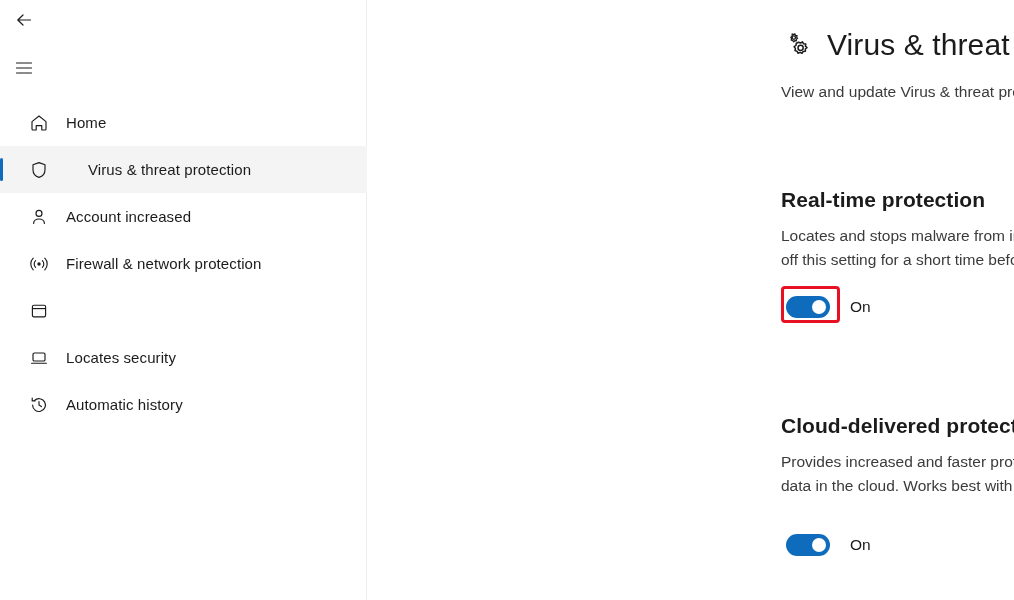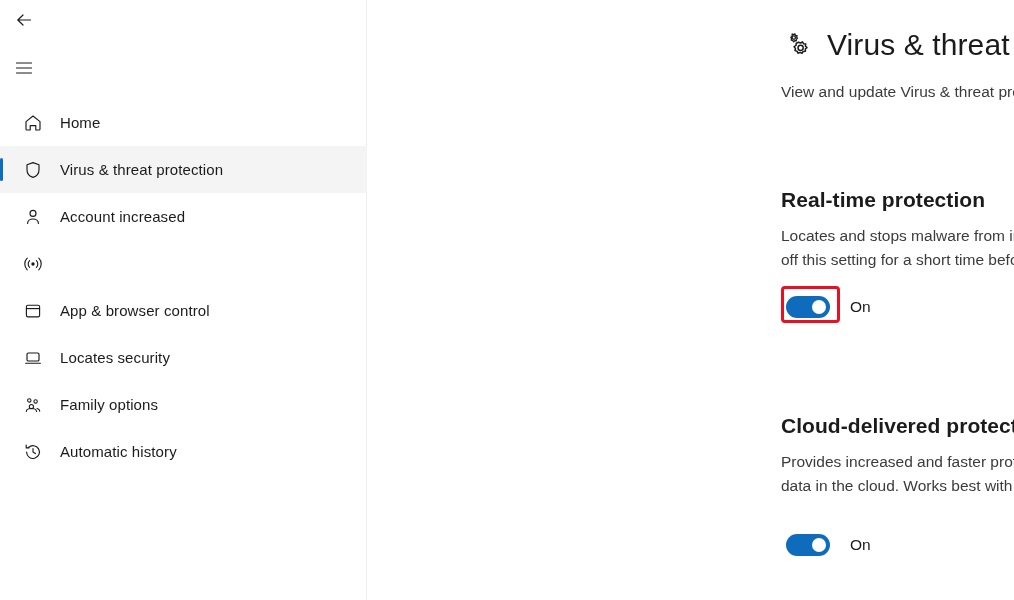--- a/index.html
+++ b/index.html
@@ -50,26 +50,27 @@
     top: 99px;
     left: 0;
     width: 367px;
   }
 
   .nav-item {
     position: relative;
     height: 47px;
     display: flex;
     align-items: center;
-    padding-left: 18px;
+    padding-left: 24px;
     cursor: pointer;
   }
 
   .nav-item.selected {
     background: #f4f4f4;
+    gap: 22px;
   }
   .nav-item.selected::before {
     content: "";
     position: absolute;
     left: 0;
     top: 12px;
     bottom: 12px;
     width: 3px;
     border-radius: 2px;
     background: #0f6cbd;
@@ -268,55 +269,43 @@
       </div>
 
       <div class="nav-item">
         <span class="nav-icon">
           <svg width="20" height="20" viewBox="0 0 20 20" fill="none">
             <circle cx="10" cy="10" r="1.7" fill="#1b1b1b"></circle>
             <path d="M6.6 6.6a4.8 4.8 0 0 0 0 6.8M13.4 6.6a4.8 4.8 0 0 1 0 6.8" stroke="#1b1b1b" stroke-width="1.15" stroke-linecap="round"></path>
             <path d="M4.2 4.2a8.2 8.2 0 0 0 0 11.6M15.8 4.2a8.2 8.2 0 0 1 0 11.6" stroke="#1b1b1b" stroke-width="1.15" stroke-linecap="round"></path>
           </svg>
         </span>
+        <span class="nav-label">Firewall &amp; network protection</span>
       </div>
 
       <div class="nav-item">
         <span class="nav-icon">
           <svg width="20" height="20" viewBox="0 0 20 20" fill="none">
             <rect x="3.4" y="4.2" width="13.2" height="11.6" rx="1.6" stroke="#1b1b1b" stroke-width="1.15"></rect>
             <path d="M3.4 7.6h13.2" stroke="#1b1b1b" stroke-width="1.15"></path>
           </svg>
         </span>
-        <span class="nav-label">App &amp; browser control</span>
       </div>
 
       <div class="nav-item">
         <span class="nav-icon">
           <svg width="20" height="20" viewBox="0 0 20 20" fill="none">
             <rect x="4" y="5" width="12" height="8" rx="1.3" stroke="#1b1b1b" stroke-width="1.15"></rect>
             <path d="M2.6 15.2h14.8" stroke="#1b1b1b" stroke-width="1.15" stroke-linecap="round"></path>
           </svg>
         </span>
         <span class="nav-label">Locates security</span>
       </div>
 
 
-      <div class="nav-item">
-        <span class="nav-icon">
-          <svg width="20" height="20" viewBox="0 0 20 20" fill="none">
-            <circle cx="6.3" cy="5.4" r="1.7" stroke="#1b1b1b" stroke-width="1.05"></circle>
-            <circle cx="12.6" cy="6.4" r="1.7" stroke="#1b1b1b" stroke-width="1.05"></circle>
-            <circle cx="8.4" cy="11.6" r="2.1" stroke="#1b1b1b" stroke-width="1.05"></circle>
-            <path d="M3.3 16.4c0-1.9 2.2-3 5.1-3s5.1 1.1 5.1 3" stroke="#1b1b1b" stroke-width="1.05" stroke-linecap="round"></path>
-            <path d="M14 13.6c1.6.4 2.7 1.3 2.7 2.6" stroke="#1b1b1b" stroke-width="1.05" stroke-linecap="round"></path>
-          </svg>
-        </span>
-        <span class="nav-label">Family options</span>
-      </div>
 
       <div class="nav-item">
         <span class="nav-icon">
           <svg width="20" height="20" viewBox="0 0 20 20" fill="none">
             <path d="M3.6 10a6.4 6.4 0 1 0 1.9-4.5" stroke="#1b1b1b" stroke-width="1.15" stroke-linecap="round"></path>
             <path d="M3.2 3.1v2.8h2.8" stroke="#1b1b1b" stroke-width="1.15" stroke-linecap="round" stroke-linejoin="round"></path>
             <path d="M10 6.6V10l2.4 1.6" stroke="#1b1b1b" stroke-width="1.15" stroke-linecap="round" stroke-linejoin="round"></path>
           </svg>
         </span>
         <span class="nav-label">Automatic history</span>

